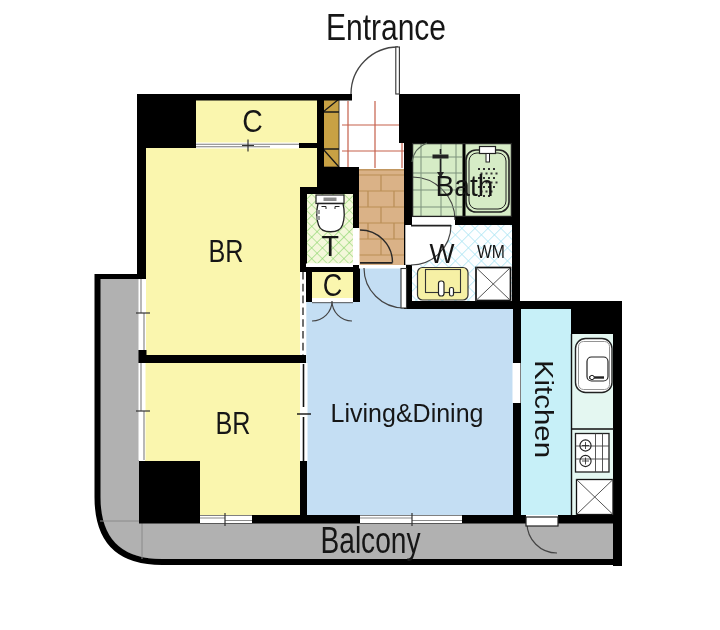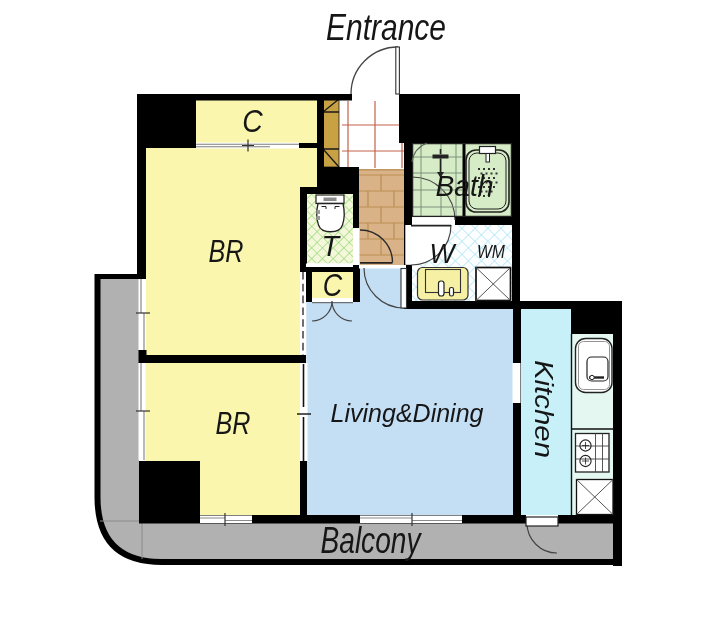--- a/index.html
+++ b/index.html
@@ -1,16 +1,16 @@
 <!DOCTYPE html>
 <html><head>
 <meta charset="utf-8">
 <style>
 html,body{margin:0;padding:0;background:#fff;}
-#plan{width:720px;height:630px;position:relative;font-family:"Liberation Sans",sans-serif;font-style:italic;}
+#plan{width:720px;height:630px;position:relative;font-family:"Liberation Sans",sans-serif;}
 text{font-family:"Liberation Sans",sans-serif;fill:#161616;}
 </style>
 </head>
 <body>
 
 <div id="plan">
 <svg width="720" height="630" viewBox="0 0 720 630">
 <defs>
 <pattern id="latT" width="7.6" height="7.6" patternUnits="userSpaceOnUse" patternTransform="rotate(45 0 0)">
 <rect width="7.6" height="7.6" fill="#f4f7da"></rect>

